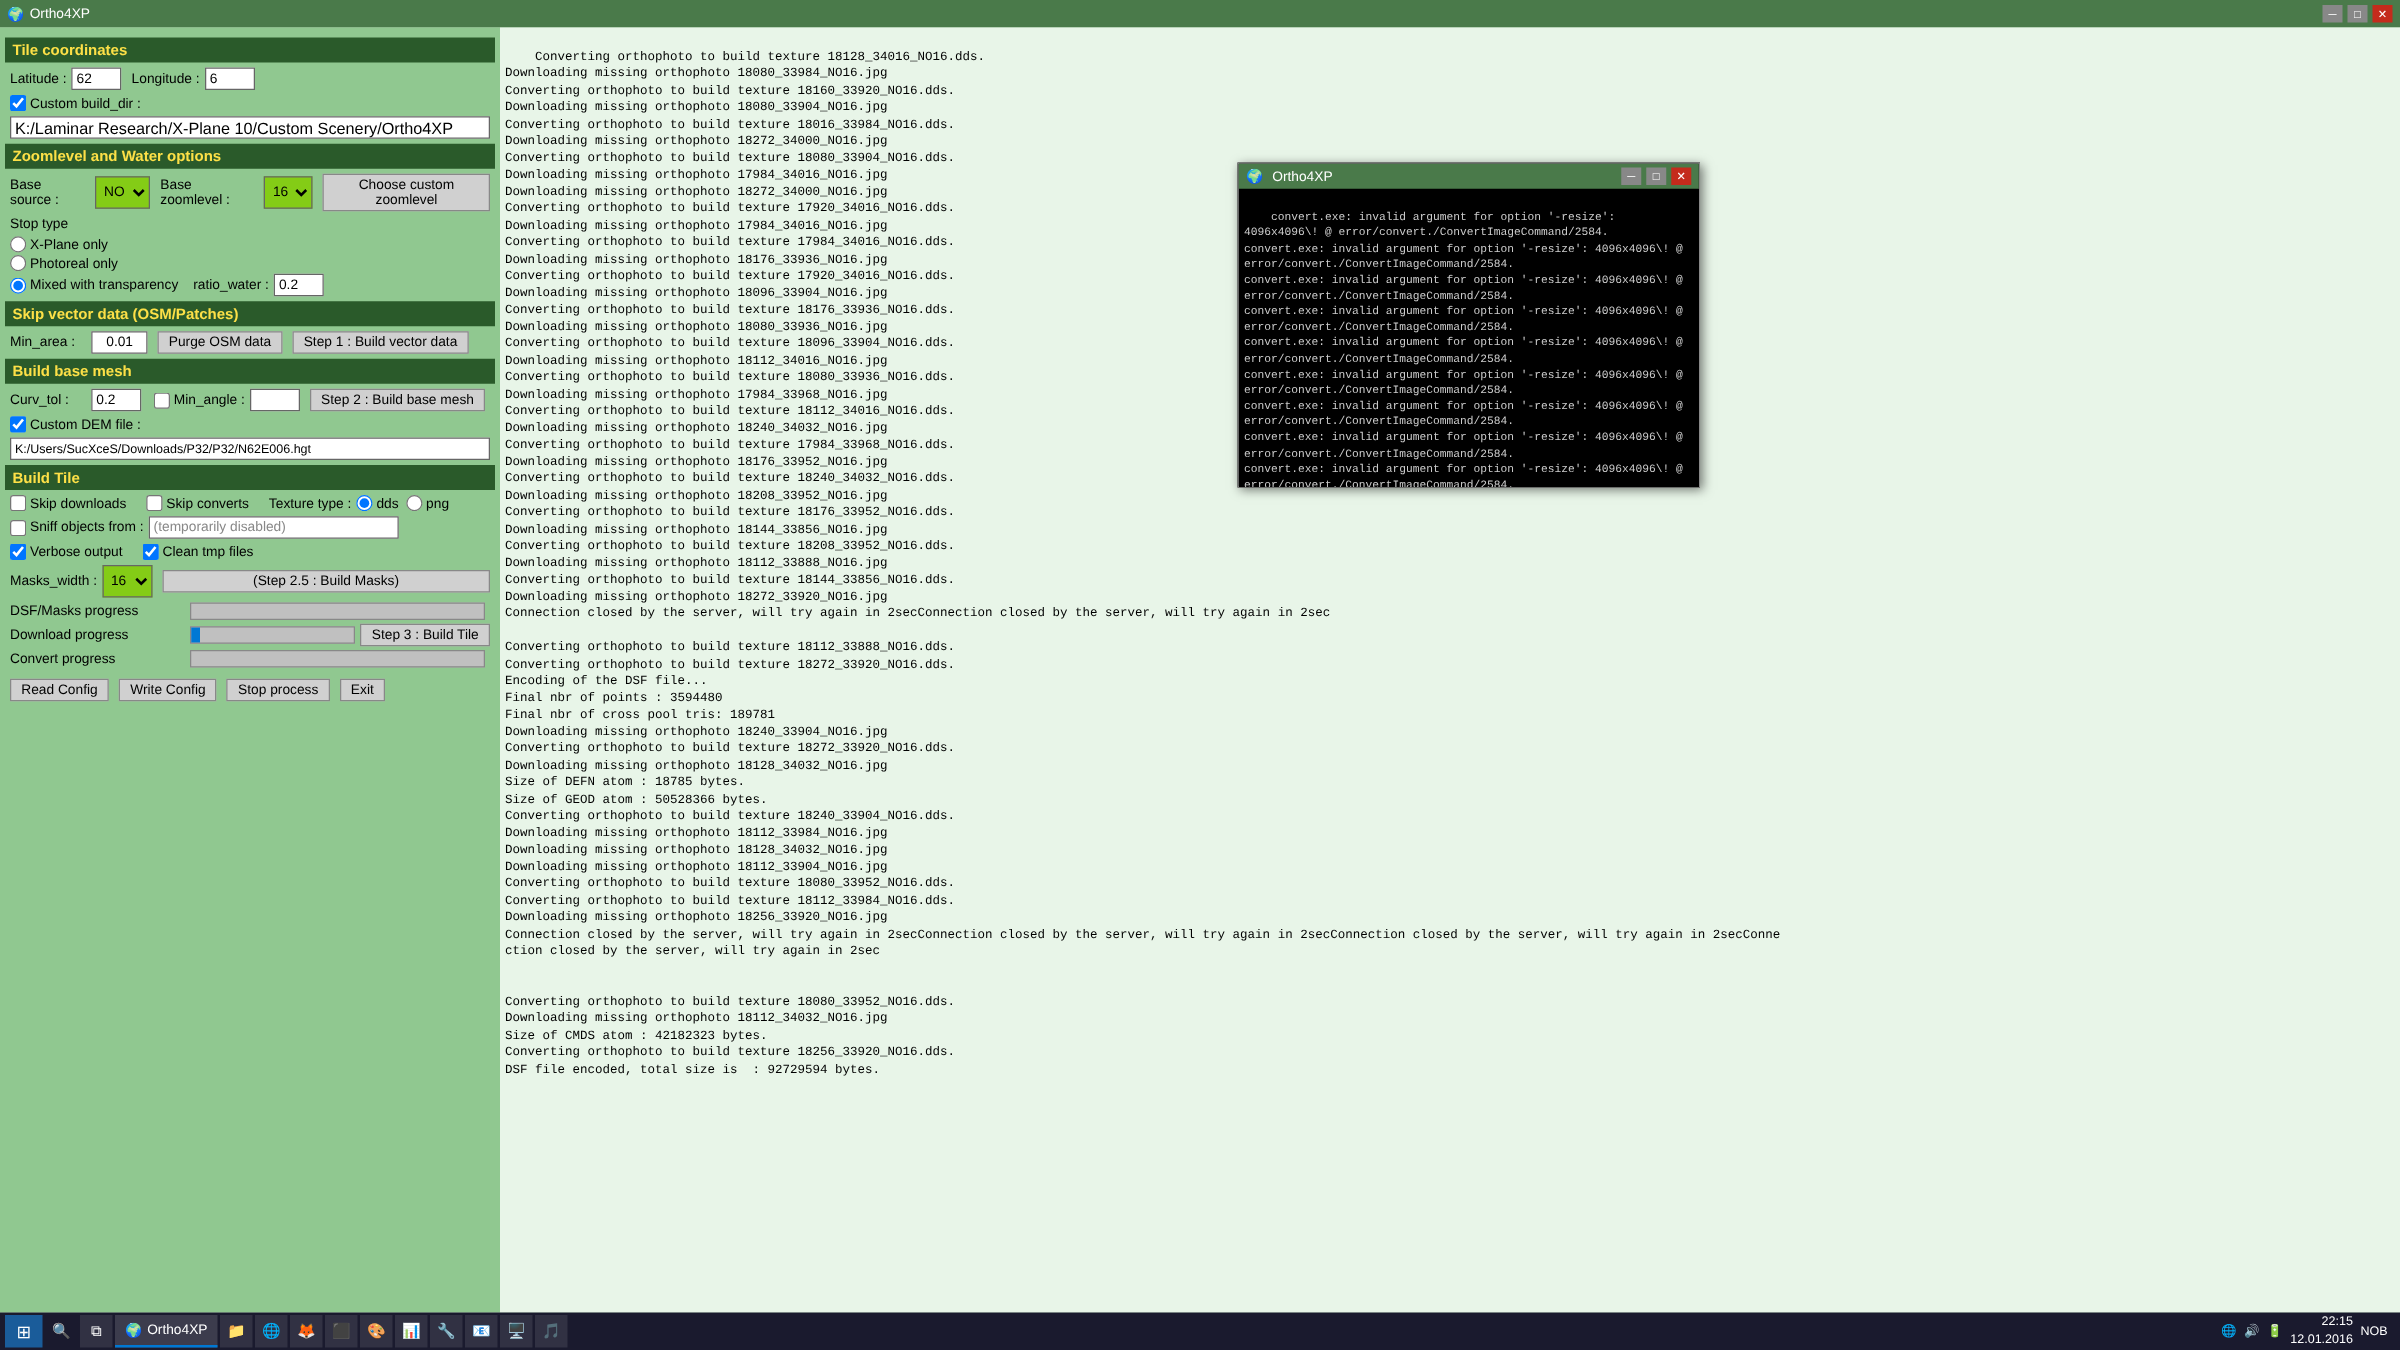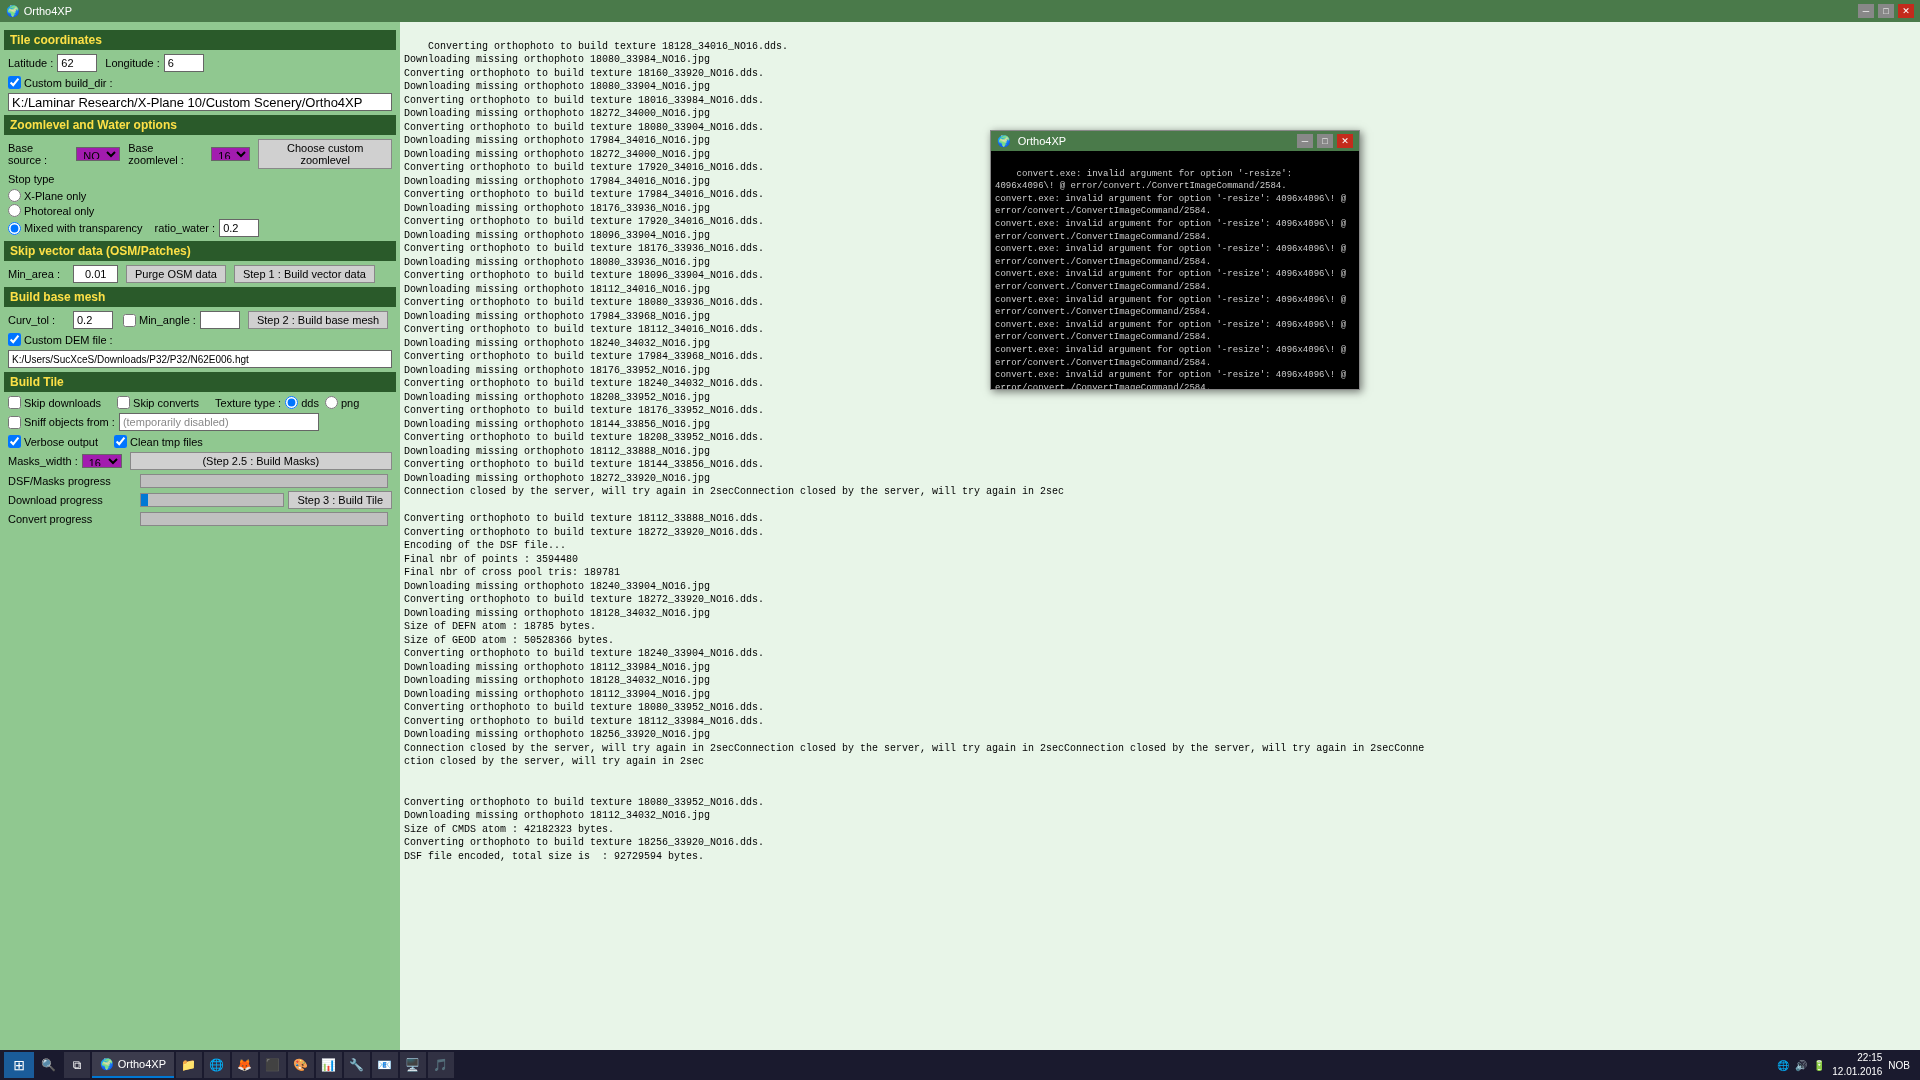--- a/index.html
+++ b/index.html
@@ -77,24 +77,24 @@
     input[type="text"], input[type="number"] {
       border: 1px solid #666;
       background: white;
       padding: 1px 3px;
       font-size: 11px;
       height: 18px;
     }
 
     select {
       border: 1px solid #666;
-      background: #a21caf;
+      background: #84cc16;
       padding: 1px 2px;
       font-size: 11px;
-      height: 14px;
+      height: 26px;
     }
 
     input[type="checkbox"] {
       margin-right: 3px;
     }
 
     input[type="radio"] {
       margin-right: 3px;
     }
 
@@ -124,21 +124,21 @@
     }
 
     
     .progress-row {
       display: flex;
       align-items: center;
       margin-bottom: 3px;
       padding: 0 4px;
     }
     .progress-label {
-      width: 132px;
+      width: 144px;
       font-size: 11px;
     }
     .progress-bar-container {
       flex: 1;
       height: 14px;
       background: #c0c0c0;
       border: 1px solid #888;
       margin-right: 4px;
     }
     .progress-bar-fill {
@@ -406,20 +406,26 @@
       </div>
       <button class="btn" style="white-space:nowrap;">Step 3 : Build Tile</button>
     </div>
     <div class="progress-row">
       <span class="progress-label">Convert progress</span>
       <div class="progress-bar-container">
         <div class="progress-bar-fill" style="width:0%;"></div>
       </div>
     </div>
 
+    <div class="bottom-buttons">
+      <button class="btn">Read Config</button>
+      <button class="btn">Write Config</button>
+      <button class="btn">Stop process</button>
+      <button class="btn">Exit</button>
+    </div>
 
   </div>
 
   <div class="right-panel">
     <span>Converting orthophoto to build texture 18128_34016_NO16.dds.
 Downloading missing orthophoto 18080_33984_NO16.jpg
 Converting orthophoto to build texture 18160_33920_NO16.dds.
 Downloading missing orthophoto 18080_33904_NO16.jpg
 Converting orthophoto to build texture 18016_33984_NO16.dds.
 Downloading missing orthophoto 18272_34000_NO16.jpg

